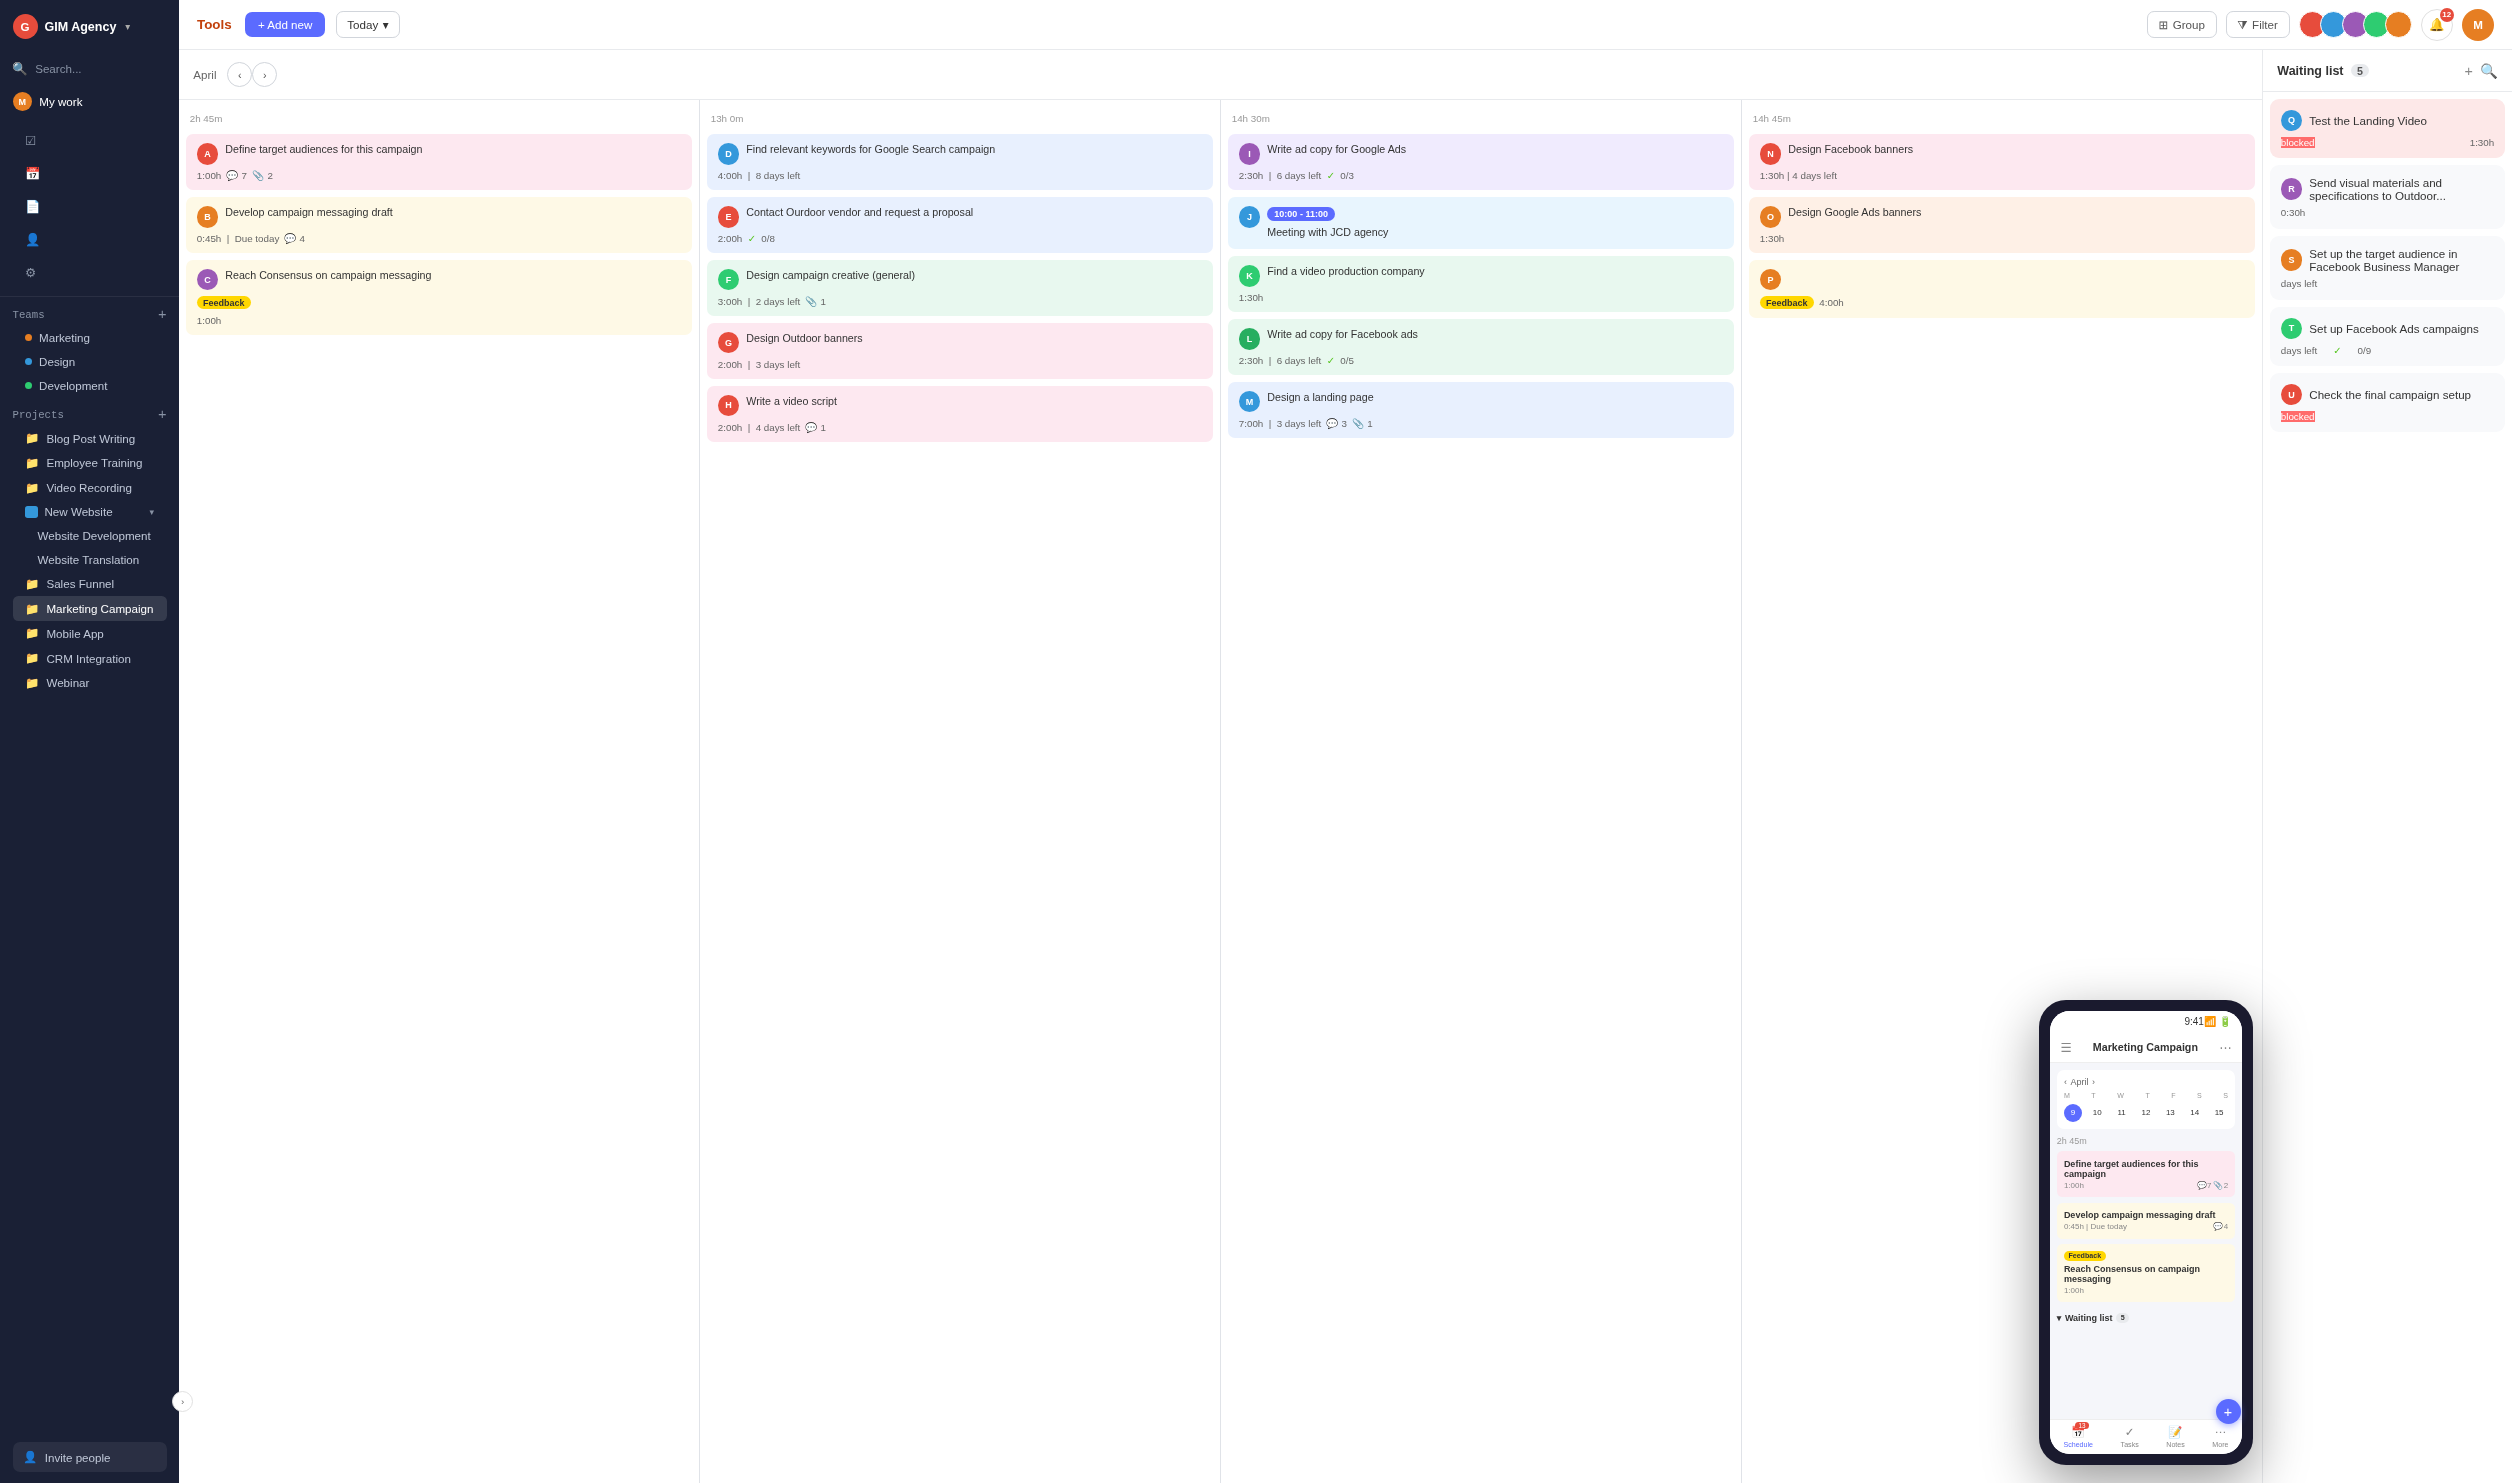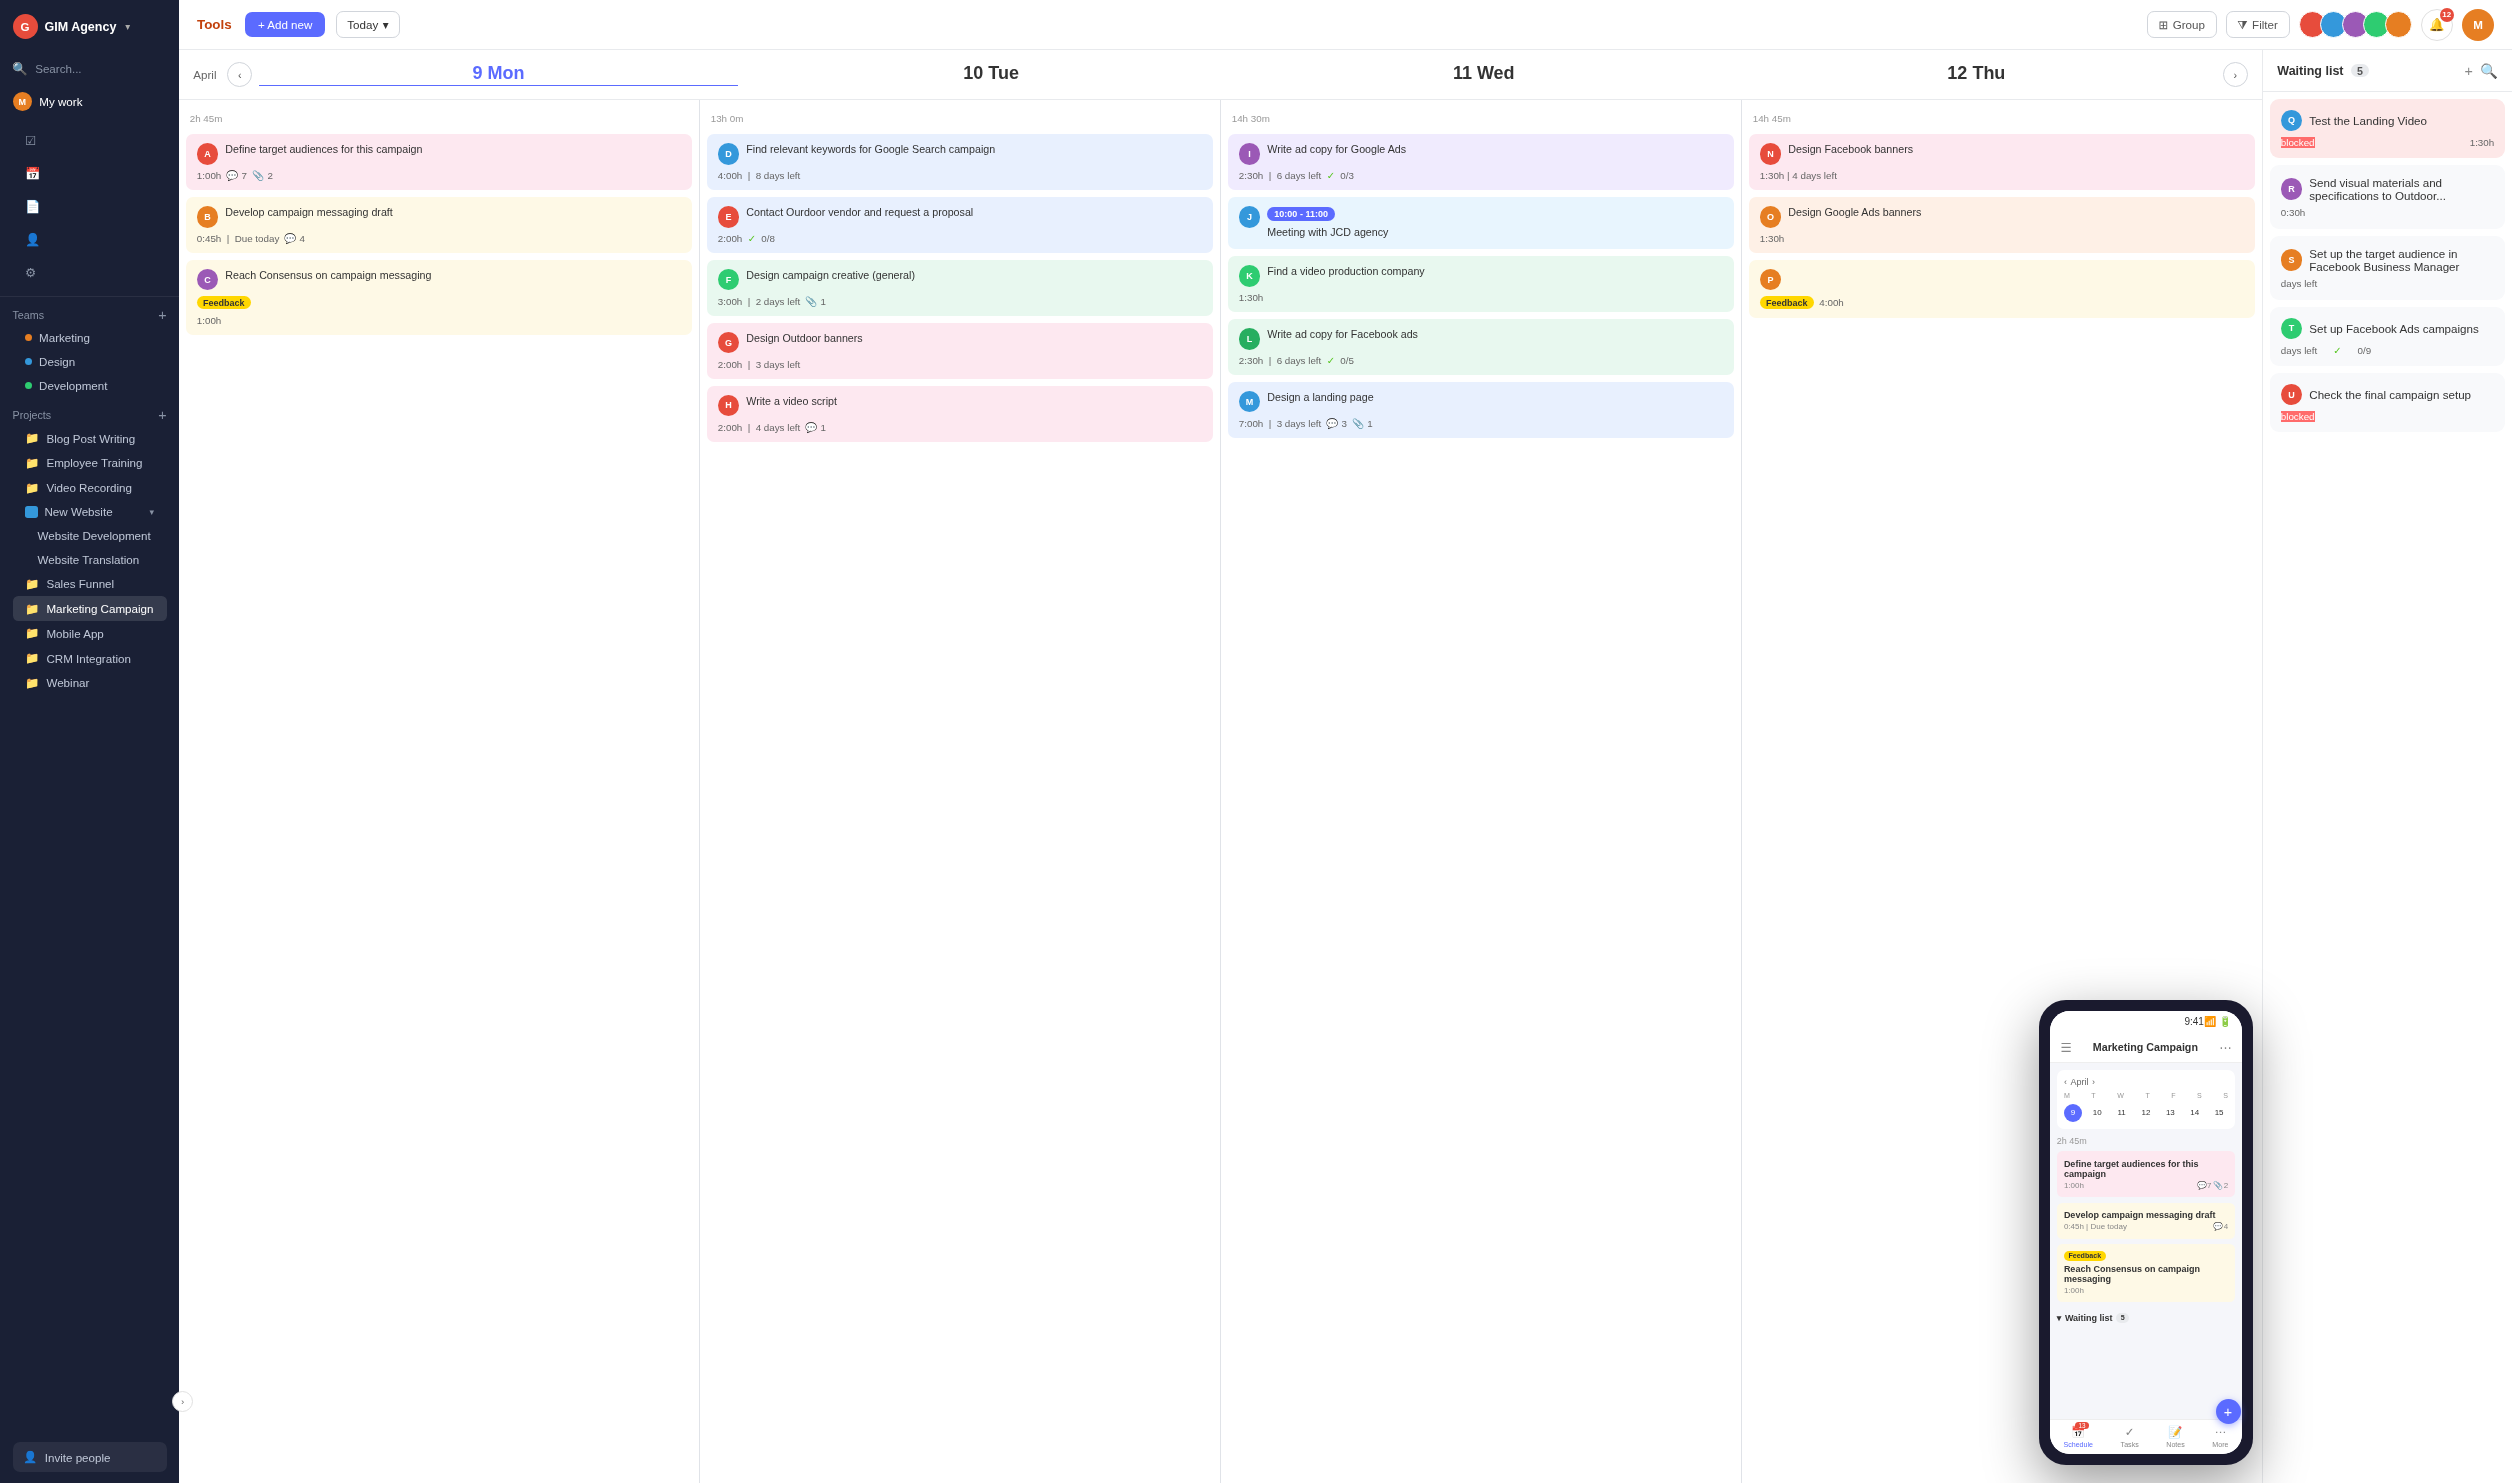--- a/index.html
+++ b/index.html
@@ -12,21 +12,21 @@
     .logo-text { font-size: 12.5px; font-weight: 600; color: #fff; }
     .logo-arrow { color: #aaa; font-size: 9.8px; margin-left: 1.8px; }
     .sidebar-icon-item { padding: 9px 12.5px; color: #8892a4; cursor: pointer; display: flex; align-items: center; }
 
     .sidebar-search { display: flex; align-items: center; gap: 7.1px; padding: 7.1px 12.5px; color: #8892a4; cursor: pointer; }
 
     .sidebar-my-work { display: flex; align-items: center; gap: 7.1px; padding: 9px 12.5px; color: #fff; cursor: pointer; font-size: 11.6px; }
     .avatar-sm { width: 19.7px; height: 19.7px; border-radius: 50%; background: #e67e22; display: flex; align-items: center; justify-content: center; font-size: 9px; color: #fff; font-weight: 600; }
 
     .sidebar-section { padding: 7.1px 12.5px 3.6px; }
-    .sidebar-section-header { display: flex; align-items: center; justify-content: space-between; color: #8892a4; font-size: 10.7px; margin-bottom: 3.6px; cursor: pointer; }
+    .sidebar-section-header { display: flex; align-items: center; justify-content: space-between; color: #8892a4; font-size: 10.7px; margin-bottom: 3.6px; cursor: pointer; font-family: Liberation Mono, monospace; }
     .plus-btn { color: #8892a4; font-size: 14.3px; cursor: pointer; line-height: 1; }
 
     .sidebar-item { display: flex; align-items: center; gap: 7px; padding: 5.4px 12.5px; color: #c0c8d8; font-size: 11.6px; cursor: pointer; border-radius: 5.4px; }
     .sidebar-item.active { background: rgba(255,255,255,0.12); color: #fff; }
     .sidebar-item-dot { width: 7.1px; height: 7.1px; border-radius: 50%; flex-shrink: 0; }
     .sidebar-sub-item { padding-left: 25px; }
     .folder-icon { font-size: 11.6px; }
     .chevron-icon { font-size: 9px; color: #8892a4; }
 
     .invite-btn { margin: 10.7px 12.5px; display: flex; align-items: center; gap: 7.1px; padding: 8px 10.7px; background: rgba(255,255,255,0.07); border-radius: 7.1px; color: #c0c8d8; cursor: pointer; font-size: 11.6px; }
@@ -297,34 +297,20 @@
     </div>
   </div>
 
   <div class="calendar-area">
 
     <div class="calendar-main">
 
       <div class="cal-header">
         <span class="cal-month">April</span>
         <div class="cal-nav">‹</div>
-        <div class="cal-days">
-          <div class="cal-day-header today">
-            <div class="cal-day-num">9 Mon</div>
-          </div>
-          <div class="cal-day-header">
-            <div class="cal-day-num">10 Tue</div>
-          </div>
-          <div class="cal-day-header">
-            <div class="cal-day-num">11 Wed</div>
-          </div>
-          <div class="cal-day-header">
-            <div class="cal-day-num">12 Thu</div>
-          </div>
-        </div>
         <div class="cal-nav-right">›</div>
       </div>
 
       <div class="cal-grid">
 
         <div class="cal-col">
           <div class="cal-header-hours">2h 45m</div>
 
           <div class="task-card card-pink">
             <div class="card-header">

